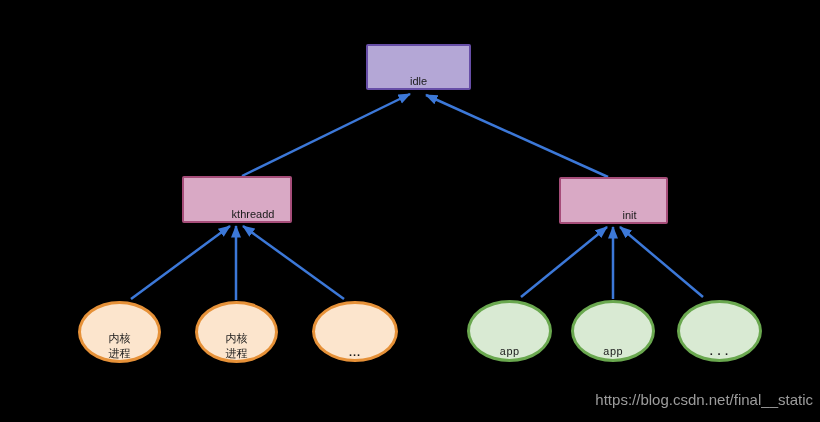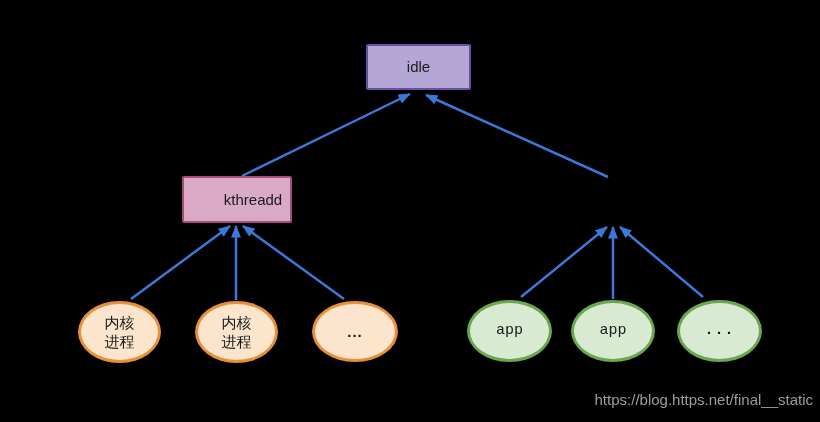--- a/index.html
+++ b/index.html
@@ -24,25 +24,25 @@
     stroke: var(--arrow, #3c78d8);
     stroke-width: 2.5;
   }
   .edges marker path {
     fill: var(--arrow, #3c78d8);
   }
   .node {
     position: absolute;
     box-sizing: border-box;
     display: flex;
-    align-items: center;
+    align-items: flex-end;
     justify-content: center;
     text-align: center;
     color: #1a1a1a;
-    font-size: 15px;
+    font-size: 11px;
     line-height: 1.3;
     white-space: pre-line;
   }
   .box {
     border-radius: 2px;
     border: 2.5px solid;
   }
   .box.purple {
     background: var(--purple-fill, #b4a7d6);
     border-color: var(--purple-border, #674ea7);
@@ -99,20 +99,23 @@
   </svg>
 
   <div class="node box purple" style="left:366px; top:44px; width:105px; height:46px;">
     <span>idle</span>
   </div>
 
   <div class="node box pink" style="left:182px; top:176px; width:110px; height:47px;">
     <span>kthreadd</span>
   </div>
 
+  <div class="node box pink" style="left:559px; top:177px; width:109px; height:47px;">
+    <span>init</span>
+  </div>
 
   <div class="node ellipse orange" style="left:78px; top:301px; width:83px; height:62px;">
     <span>内核
 进程</span>
   </div>
 
   <div class="node ellipse orange" style="left:195px; top:301px; width:83px; height:62px;">
     <span>内核
 进程</span>
   </div>
@@ -126,15 +129,15 @@
   </div>
 
   <div class="node ellipse green" style="left:571px; top:300px; width:84px; height:62px;">
     <span>app</span>
   </div>
 
   <div class="node ellipse green" style="left:677px; top:300px; width:85px; height:62px;">
     <span class="dots">...</span>
   </div>
 
-  <div class="watermark">https://blog.https.net/final__static</div>
+  <div class="watermark">https://blog.csdn.net/final__static</div>
 
 </div>
 
 </body></html>

